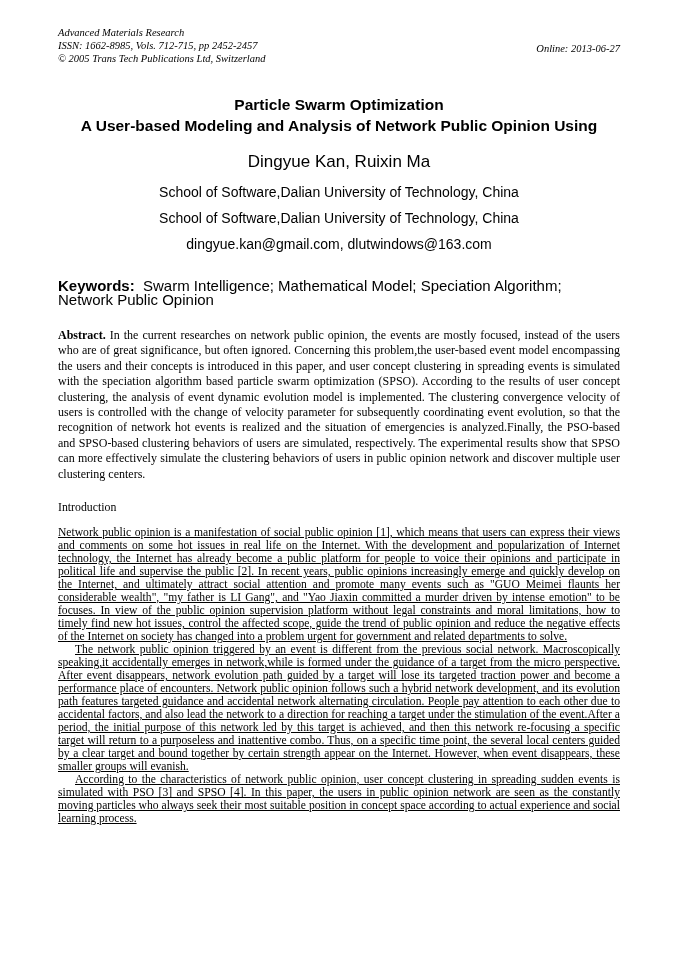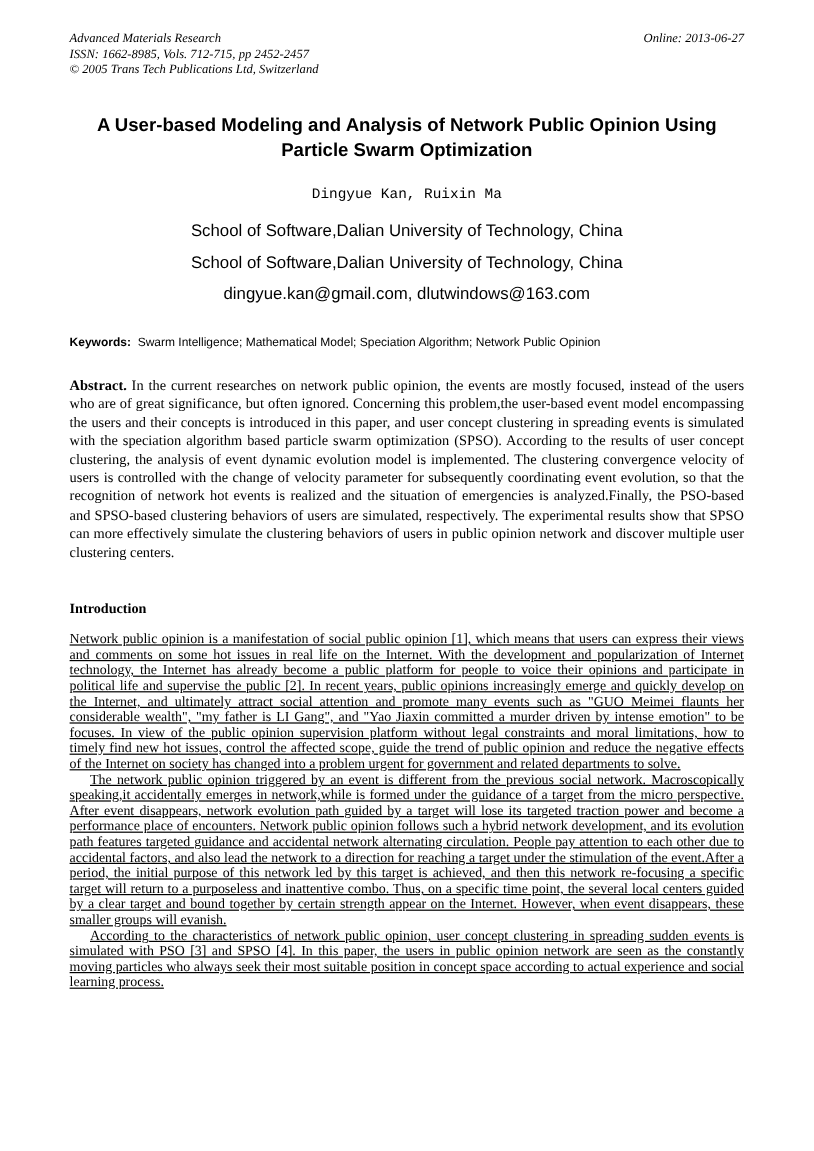--- a/index.html
+++ b/index.html
@@ -31,81 +31,81 @@
   }
   .header .left {
     position: absolute;
     left: 0;
     top: 0;
     font-style: italic;
   }
   .header .right {
     position: absolute;
     right: 0;
-    top: 0;
+    top: 16px;
     font-style: italic;
   }
   .header .line {
     white-space: nowrap;
   }
 
   
   .title {
     margin-top: 16px;
     text-align: center;
     font-family: "Liberation Sans", sans-serif;
     font-size: 15.5px;
     font-weight: bold;
     line-height: 21px;
   }
   .authors {
     margin-top: 17px;
     text-align: center;
-    font-family: Liberation Mono, monospace;
-    font-size: 12px;
+    font-family: Liberation Sans, sans-serif;
+    font-size: 17px;
     line-height: 18px;
   }
   .affil {
     margin-top: 13px;
     text-align: center;
     font-family: "Liberation Sans", sans-serif;
     font-size: 14px;
     line-height: 17px;
   }
   .affil div {
     margin-top: 9px;
   }
   .affil div:first-child { margin-top: 0; }
 
   
   .keywords {
     margin-top: 26px;
     font-family: "Liberation Sans", sans-serif;
-    font-size: 10px;
+    font-size: 15px;
     line-height: 14px;
     text-align: left;
   }
   .keywords b { font-weight: bold; }
 
   
   .abstract {
     margin-top: 21px;
     font-size: 12px;
     line-height: 15.4px;
     text-align: justify;
   }
   .abstract .lead {
     font-weight: bold;
   }
 
   
   .section-head {
-    margin-top: 32px;
+    margin-top: 18px;
     font-size: 11.8px;
-    font-weight: bold;
+    font-weight: normal;
     line-height: 15px;
   }
   .body-text {
     margin-top: 11px;
     font-size: 11.6px;
     line-height: 13px;
     text-align: justify;
     text-decoration: underline;
   }
   .body-text p {
@@ -125,22 +125,22 @@
       <div class="line">Advanced Materials Research</div>
       <div class="line">ISSN: 1662-8985, Vols. 712-715, pp 2452-2457</div>
       <div class="line">© 2005 Trans Tech Publications Ltd, Switzerland</div>
     </div>
     <div class="right">
       <div class="line">Online: 2013-06-27</div>
     </div>
   </div>
 
   <div class="title">
+    <div>Particle Swarm Optimization</div>
     <div>A User-based Modeling and Analysis of Network Public Opinion Using</div>
-    <div>Particle Swarm Optimization</div>
   </div>
 
   <div class="authors">Dingyue Kan, Ruixin Ma</div>
 
   <div class="affil">
     <div>School of Software,Dalian University of Technology, China</div>
     <div>School of Software,Dalian University of Technology, China</div>
     <div>dingyue.kan@gmail.com, dlutwindows@163.com</div>
   </div>
 

